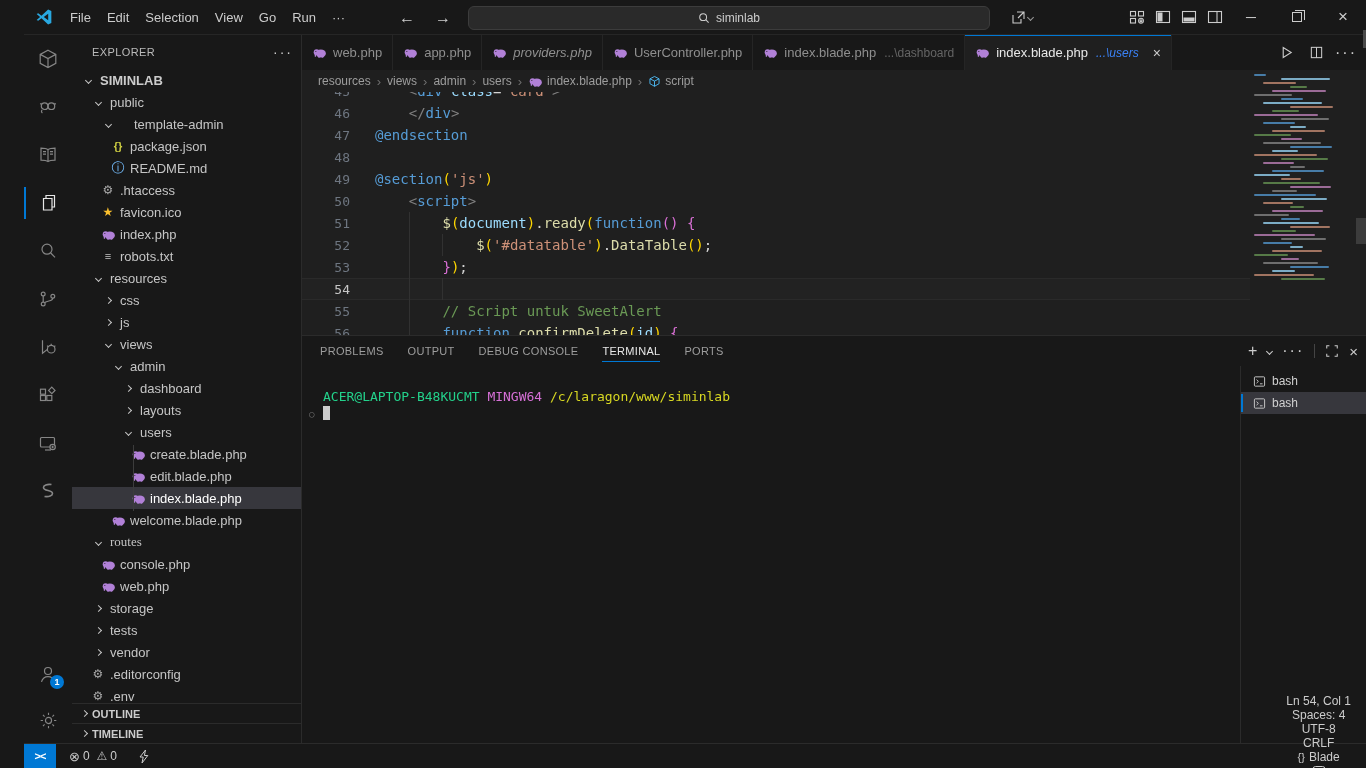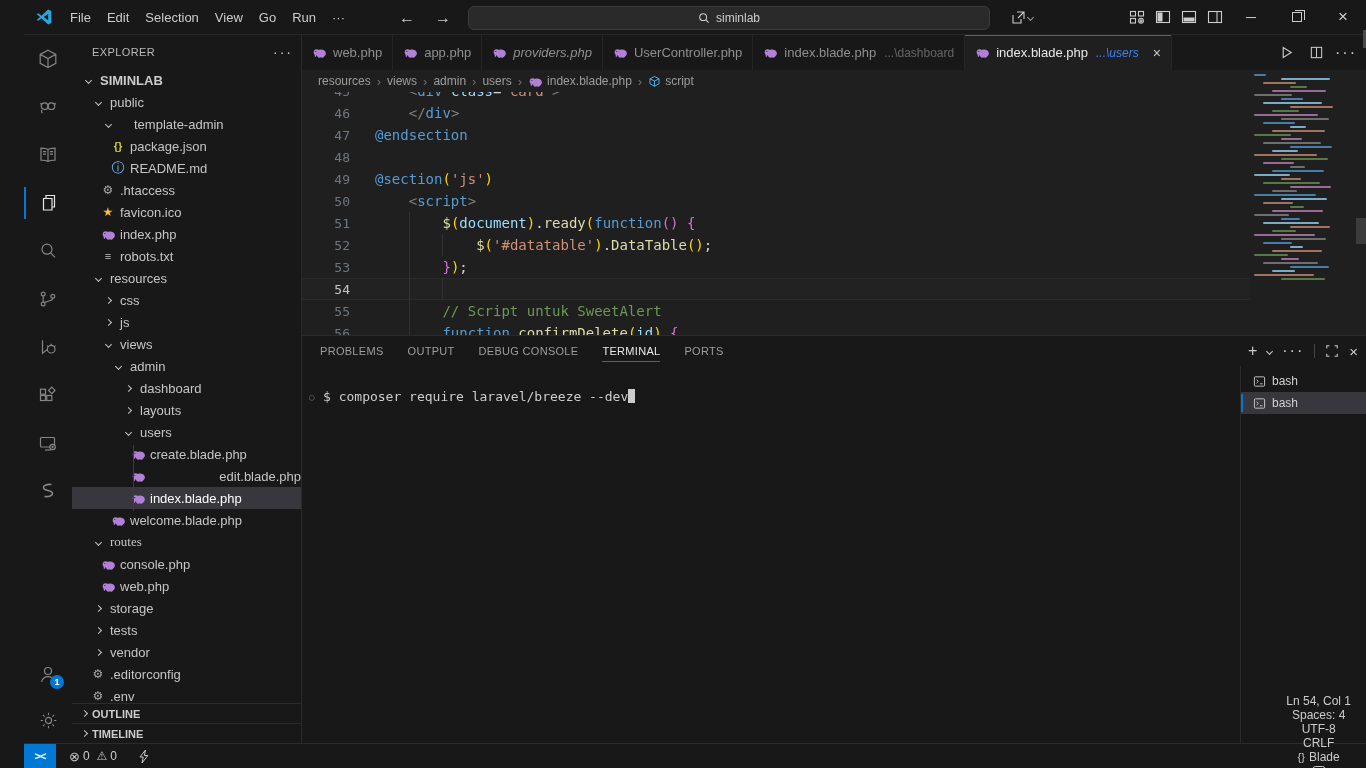--- a/index.html
+++ b/index.html
@@ -404,21 +404,21 @@
                   <circle cx="4.9" cy="7.6" r="3.1"></circle>
                   <rect x="2.9" y="8.2" width="1.5" height="4.4" rx=".7"></rect>
                   <rect x="6.6" y="11.2" width="1.7" height="2.3"></rect>
                   <rect x="10.4" y="11.2" width="1.7" height="2.3"></rect>
                 </g>
                 <circle cx="4.1" cy="7" r=".55" fill="#181818"></circle>
               </svg>
             </span>
             <span class="lbl">create.blade.php</span>
           </div>
-          <div class="trow" style="padding-left: 58px; justify-content: space-between;">
+          <div class="trow" style="padding-left: 58px;">
             <span class="chevslot">
               <svg class="i16" viewBox="0 0 16 16">
                 <g fill="#b180d7">
                   <ellipse cx="9.4" cy="9" rx="5.4" ry="4.3"></ellipse>
                   <circle cx="4.9" cy="7.6" r="3.1"></circle>
                   <rect x="2.9" y="8.2" width="1.5" height="4.4" rx=".7"></rect>
                   <rect x="6.6" y="11.2" width="1.7" height="2.3"></rect>
                   <rect x="10.4" y="11.2" width="1.7" height="2.3"></rect>
                 </g>
                 <circle cx="4.1" cy="7" r=".55" fill="#181818"></circle>
@@ -813,21 +813,22 @@
             <span>
               <svg width="14" height="14" viewBox="0 0 16 16" fill="none" stroke="#cccccc" stroke-width="1.2">
                   <path d="M2 5V2h3M11 2h3v3M14 11v3h-3M5 14H2v-3"></path>
                 </svg>
             </span>
             <span style="font-size:15px;">×</span>
           </div>
         </div>
         <div class="panel-body">
           <div class="term" id="term">
-              <div class="term-line"><span class="term-deco">○</span><span>$ composer require laravel/breeze --dev</span><span class="cursor"></span></div>
+              <div class="term-line"><span class="c-green">ACER@LAPTOP-B48KUCMT</span><span class=""> </span><span class="c-mag">MINGW64</span><span class=""> </span><span class="c-yel">/c/laragon/www/siminlab</span></div>
+              <div class="term-line"><span class="term-deco">○</span><span class="cursor"></span></div>
             </div>
           <div class="term-scroll"></div>
           <div class="termlist" id="termlist">
               <div class="tl-row">
                 <svg width="13" height="13" viewBox="0 0 14 14" fill="none" stroke="#cccccc" stroke-width="1">
                   <rect x="1.5" y="2" width="11" height="10" rx="1"></rect>
                   <path d="M3.8 5l2 1.9-2 1.9M7.5 9.5h2.8"></path>
                 </svg>
                 <span>bash</span>
               </div>

